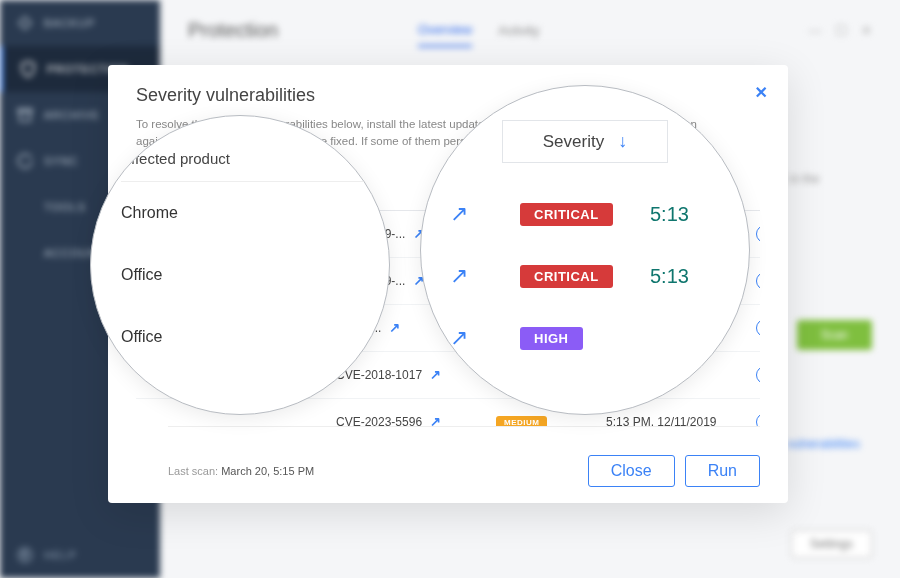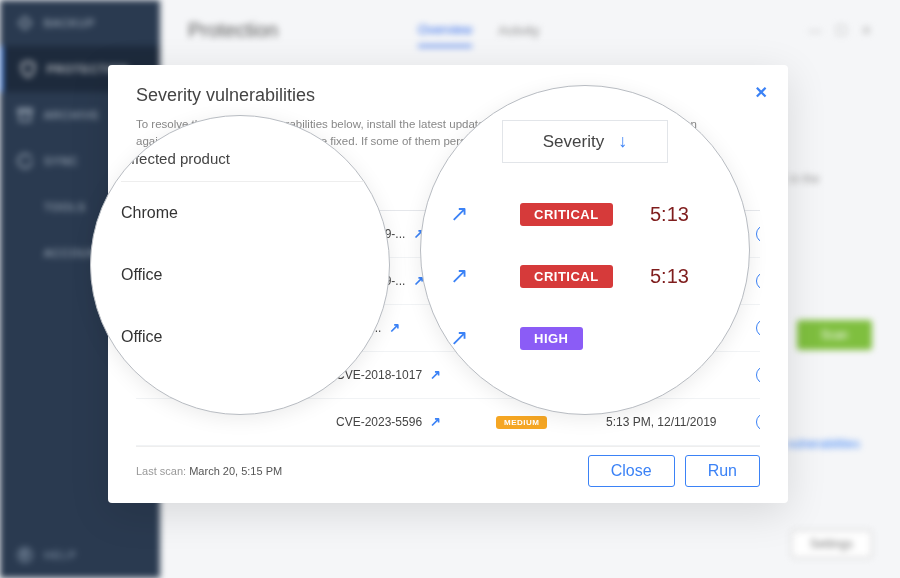--- a/index.html
+++ b/index.html
@@ -37,21 +37,21 @@
   .rows { flex:1; overflow:hidden; }
   .row { display: grid; grid-template-columns: 200px 160px 110px 150px 30px; align-items: center; font-size: 12px; color: #444; padding: 14px 0; border-bottom: 1px solid #f1f3f5; }
   .row .name-cell { display:flex; align-items:center; gap:8px;}
   .ext-icon { color:#3b82f6; font-size:13px; font-weight:bold; display:inline-block;}
   .badge { display:inline-block; padding:2px 10px; border-radius:3px; font-size:10px; font-weight:700; color:#fff; letter-spacing:.5px;text-align:center;}
   .badge.critical { background:#d63a3a;}
   .badge.high { background:#8b5cf6;}
   .badge.medium { background:#f5a623; font-size:8px; padding:2px 8px;}
   .info-icon { color:#3b82f6; font-size:14px; font-weight:bold; width:18px; height:18px; border:1.5px solid #3b82f6; border-radius:50%; display:inline-flex; align-items:center; justify-content:center; font-size:10px;}
 
-  .modal-footer { display:flex; align-items:center; padding-top:8px; border-top:1px solid #eee; margin-top:auto;}
+  .modal-footer { display:flex; align-items:center; padding-top:28px; border-top:1px solid #eee; margin-top:auto;margin-left:32px;}
   .modal-footer .scan { font-size:11px; color:#999;}
   .modal-footer .scan b { color:#555; font-weight:500;}
   .modal-footer .btns { margin-left:auto; display:flex; gap:10px;}
   .modal-footer button { border:1px solid #3b82f6; background:#fff; color:#3b82f6; padding:6px 22px; font-size:16px; border-radius:3px; cursor:pointer;}
 
   
   .lens { position:absolute; border-radius:50%; border:1px solid #b8bcc2; background:#fff; box-shadow: 0 4px 20px rgba(0,0,0,.08); overflow:hidden; pointer-events:none;}
   .lens-left { left:90px; top:115px; width:300px; height:300px;}
   .lens-right { left:420px; top:85px; width:330px; height:330px;}
 
@@ -59,21 +59,21 @@
   .lens-left .lens-content { padding-left:30px; font-size:16px; color:#333;}
   .lens-left .hdr { font-size:15px; color:#444; padding:6px 0 14px; border-bottom:1px solid #eee; width:260px;}
   .lens-left .prod { padding:22px 0; font-size:16px; color:#333;}
 
   .lens-right .lens-content { display:flex; flex-direction:column; align-items:center;}
   .lens-right .sev-hdr { border:1px solid #e2e5e9; padding:10px 40px; font-size:17px; color:#444; display:flex; align-items:center; gap:14px; margin-bottom:20px; margin-top:6px; background:#fff;}
   .lens-right .sev-hdr .arrow-down{ font-size:18px;}
   .lens-right .lrow { display:grid; grid-template-columns:70px 130px 70px; align-items:center; width:270px; padding:18px 0;}
   .lens-right .ext-big { color:#3b82f6; font-size:22px;}
   .lens-right .badge { font-size:13px; padding:4px 14px;}
-  .lens-right .time { font-size:20px; color:#7f1d1d;}
+  .lens-right .time { font-size:20px; color:#0f766e;}
 
   svg { display:block; }
 </style>
 </head>
 <body>
 
 <div class="app-bg">
   <div class="sidebar">
     <div class="item">
       <span class="icon-ph">

